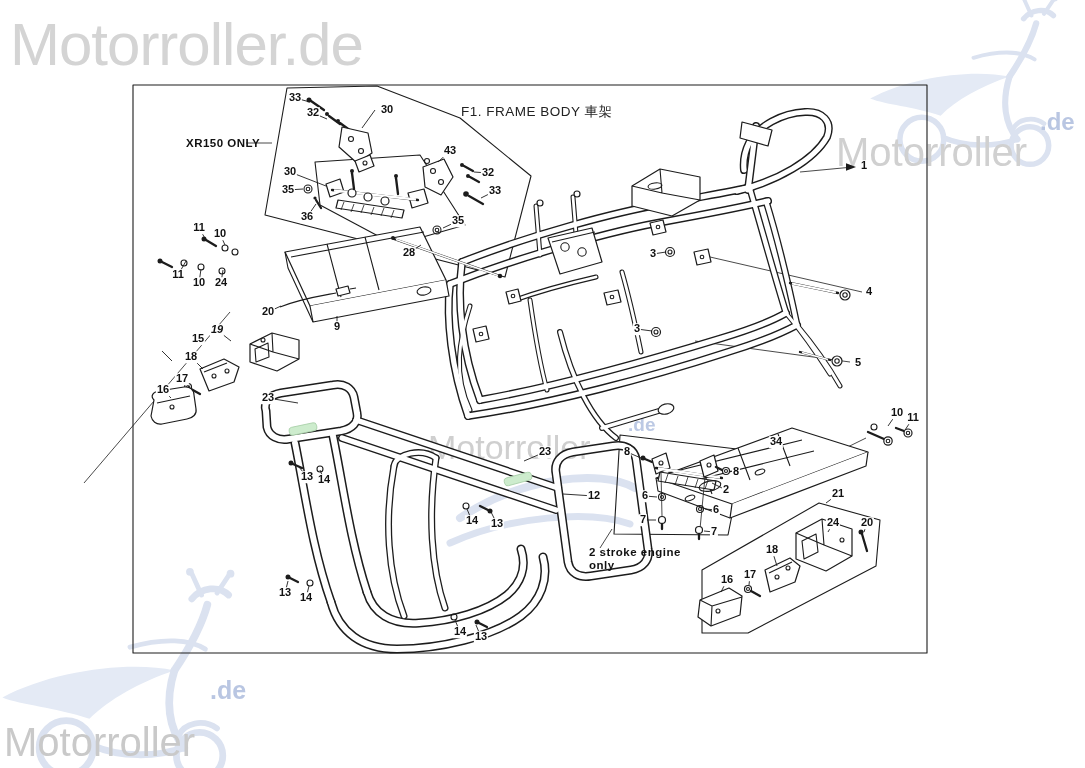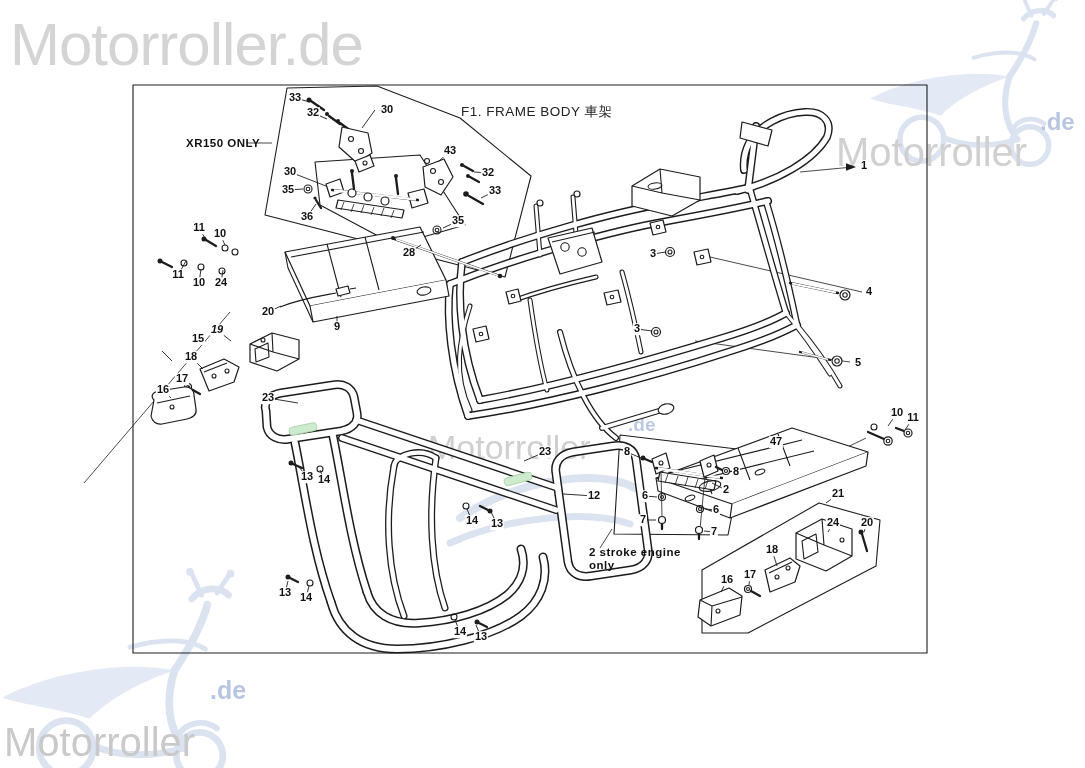--- a/index.html
+++ b/index.html
@@ -504,21 +504,21 @@
       <span class="callout" style="left: 497px; top: 524px;">13</span>
       <span class="callout" style="left: 285px; top: 593px;">13</span>
       <span class="callout" style="left: 306px; top: 598px;">14</span>
       <span class="callout" style="left: 460px; top: 632px;">14</span>
       <span class="callout" style="left: 481px; top: 637px;">13</span>
       <span class="callout" style="left: 864px; top: 166px;">1</span>
       <span class="callout" style="left: 653px; top: 254px;">3</span>
       <span class="callout" style="left: 637px; top: 329px;">3</span>
       <span class="callout" style="left: 869px; top: 292px;">4</span>
       <span class="callout" style="left: 858px; top: 363px;">5</span>
-      <span class="callout" style="left: 776px; top: 442px;">47</span>
+      <span class="callout" style="left: 776px; top: 442px;">34</span>
       <span class="callout" style="left: 897px; top: 413px;">10</span>
       <span class="callout" style="left: 913px; top: 418px;">11</span>
       <span class="callout" style="left: 627px; top: 452px;">8</span>
       <span class="callout" style="left: 736px; top: 472px;">8</span>
       <span class="callout" style="left: 726px; top: 490px;">2</span>
       <span class="callout" style="left: 645px; top: 496px;">6</span>
       <span class="callout" style="left: 716px; top: 510px;">6</span>
       <span class="callout" style="left: 643px; top: 520px;">7</span>
       <span class="callout" style="left: 714px; top: 532px;">7</span>
       <span class="callout" style="left: 838px; top: 494px;">21</span>

